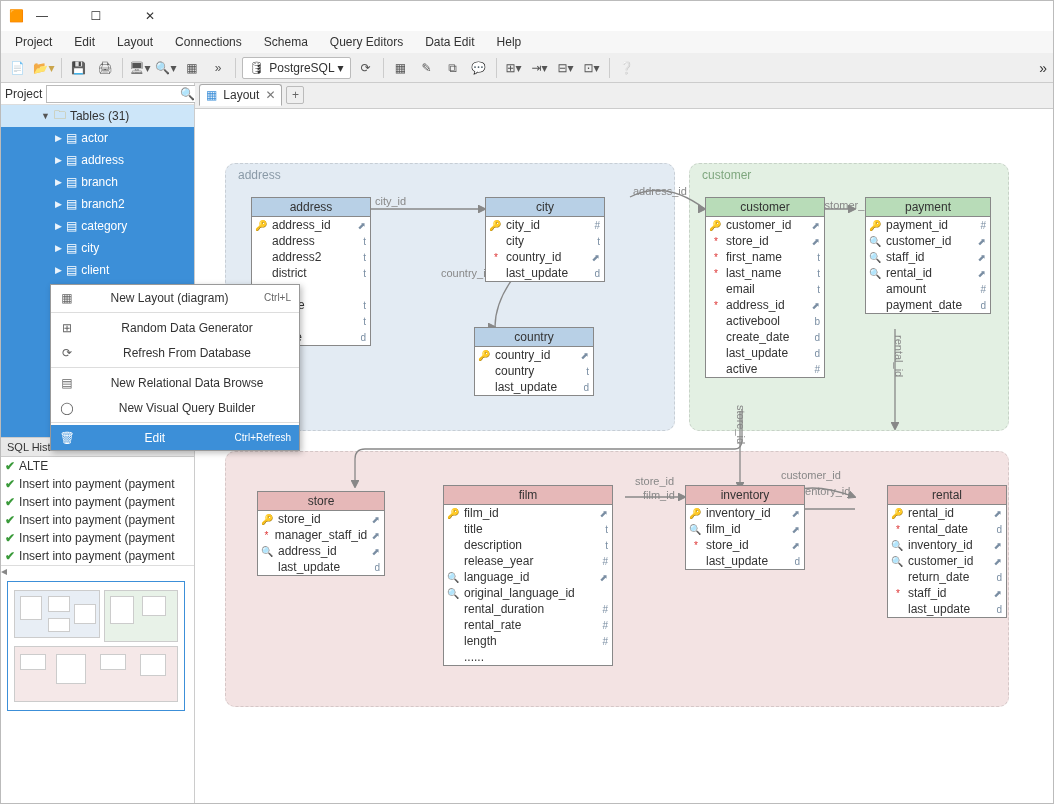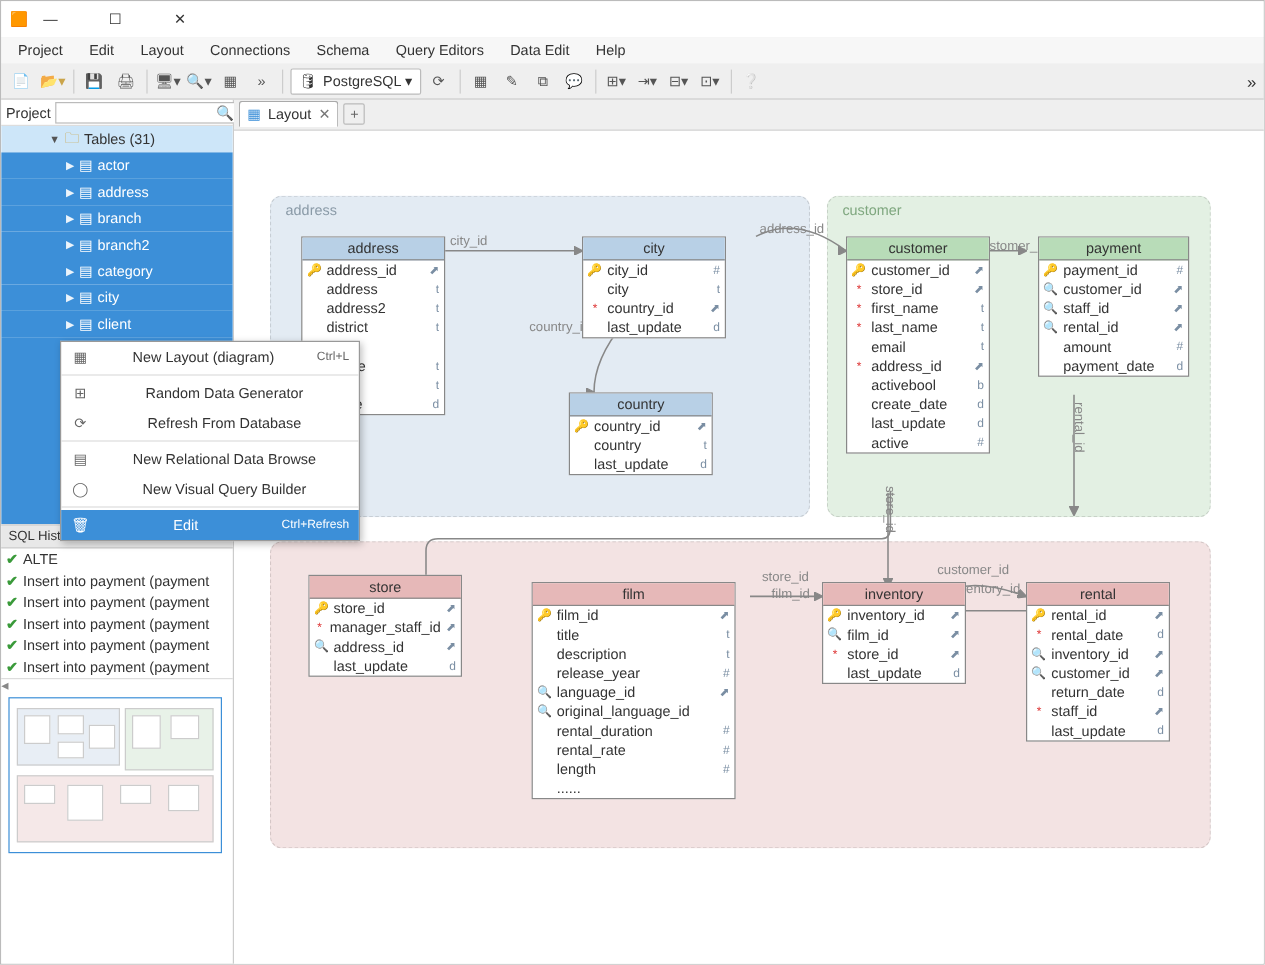--- a/index.html
+++ b/index.html
@@ -460,21 +460,21 @@
                 <span class="nm">amount</span>
                 <span class="tp">#</span>
               </div>
               <div class="row">
                 <span class="ic"></span>
                 <span class="nm">payment_date</span>
                 <span class="tp">d</span>
               </div>
             </div>
         </div>
-        <div class="tbl red" style="left:62px; top:370px; width:128px;">
+        <div class="tbl red" style="left:62px; top:382px; width:128px;">
           <div class="hdr">store</div>
           <div id="cols-store">
               <div class="row">
                 <span class="ic">🔑</span>
                 <span class="nm">store_id</span>
                 <span class="tp">⬈</span>
               </div>
               <div class="row">
                 <span class="ic ref">*</span>
                 <span class="nm">manager_staff_id</span>
@@ -565,21 +565,21 @@
                 <span class="nm">store_id</span>
                 <span class="tp">⬈</span>
               </div>
               <div class="row">
                 <span class="ic"></span>
                 <span class="nm">last_update</span>
                 <span class="tp">d</span>
               </div>
             </div>
         </div>
-        <div class="tbl red" style="left:660px; top:376px; width:120px;">
+        <div class="tbl red" style="left:692px; top:376px; width:120px;">
           <div class="hdr">rental</div>
           <div id="cols-rental">
               <div class="row">
                 <span class="ic">🔑</span>
                 <span class="nm">rental_id</span>
                 <span class="tp">⬈</span>
               </div>
               <div class="row">
                 <span class="ic ref">*</span>
                 <span class="nm">rental_date</span>

